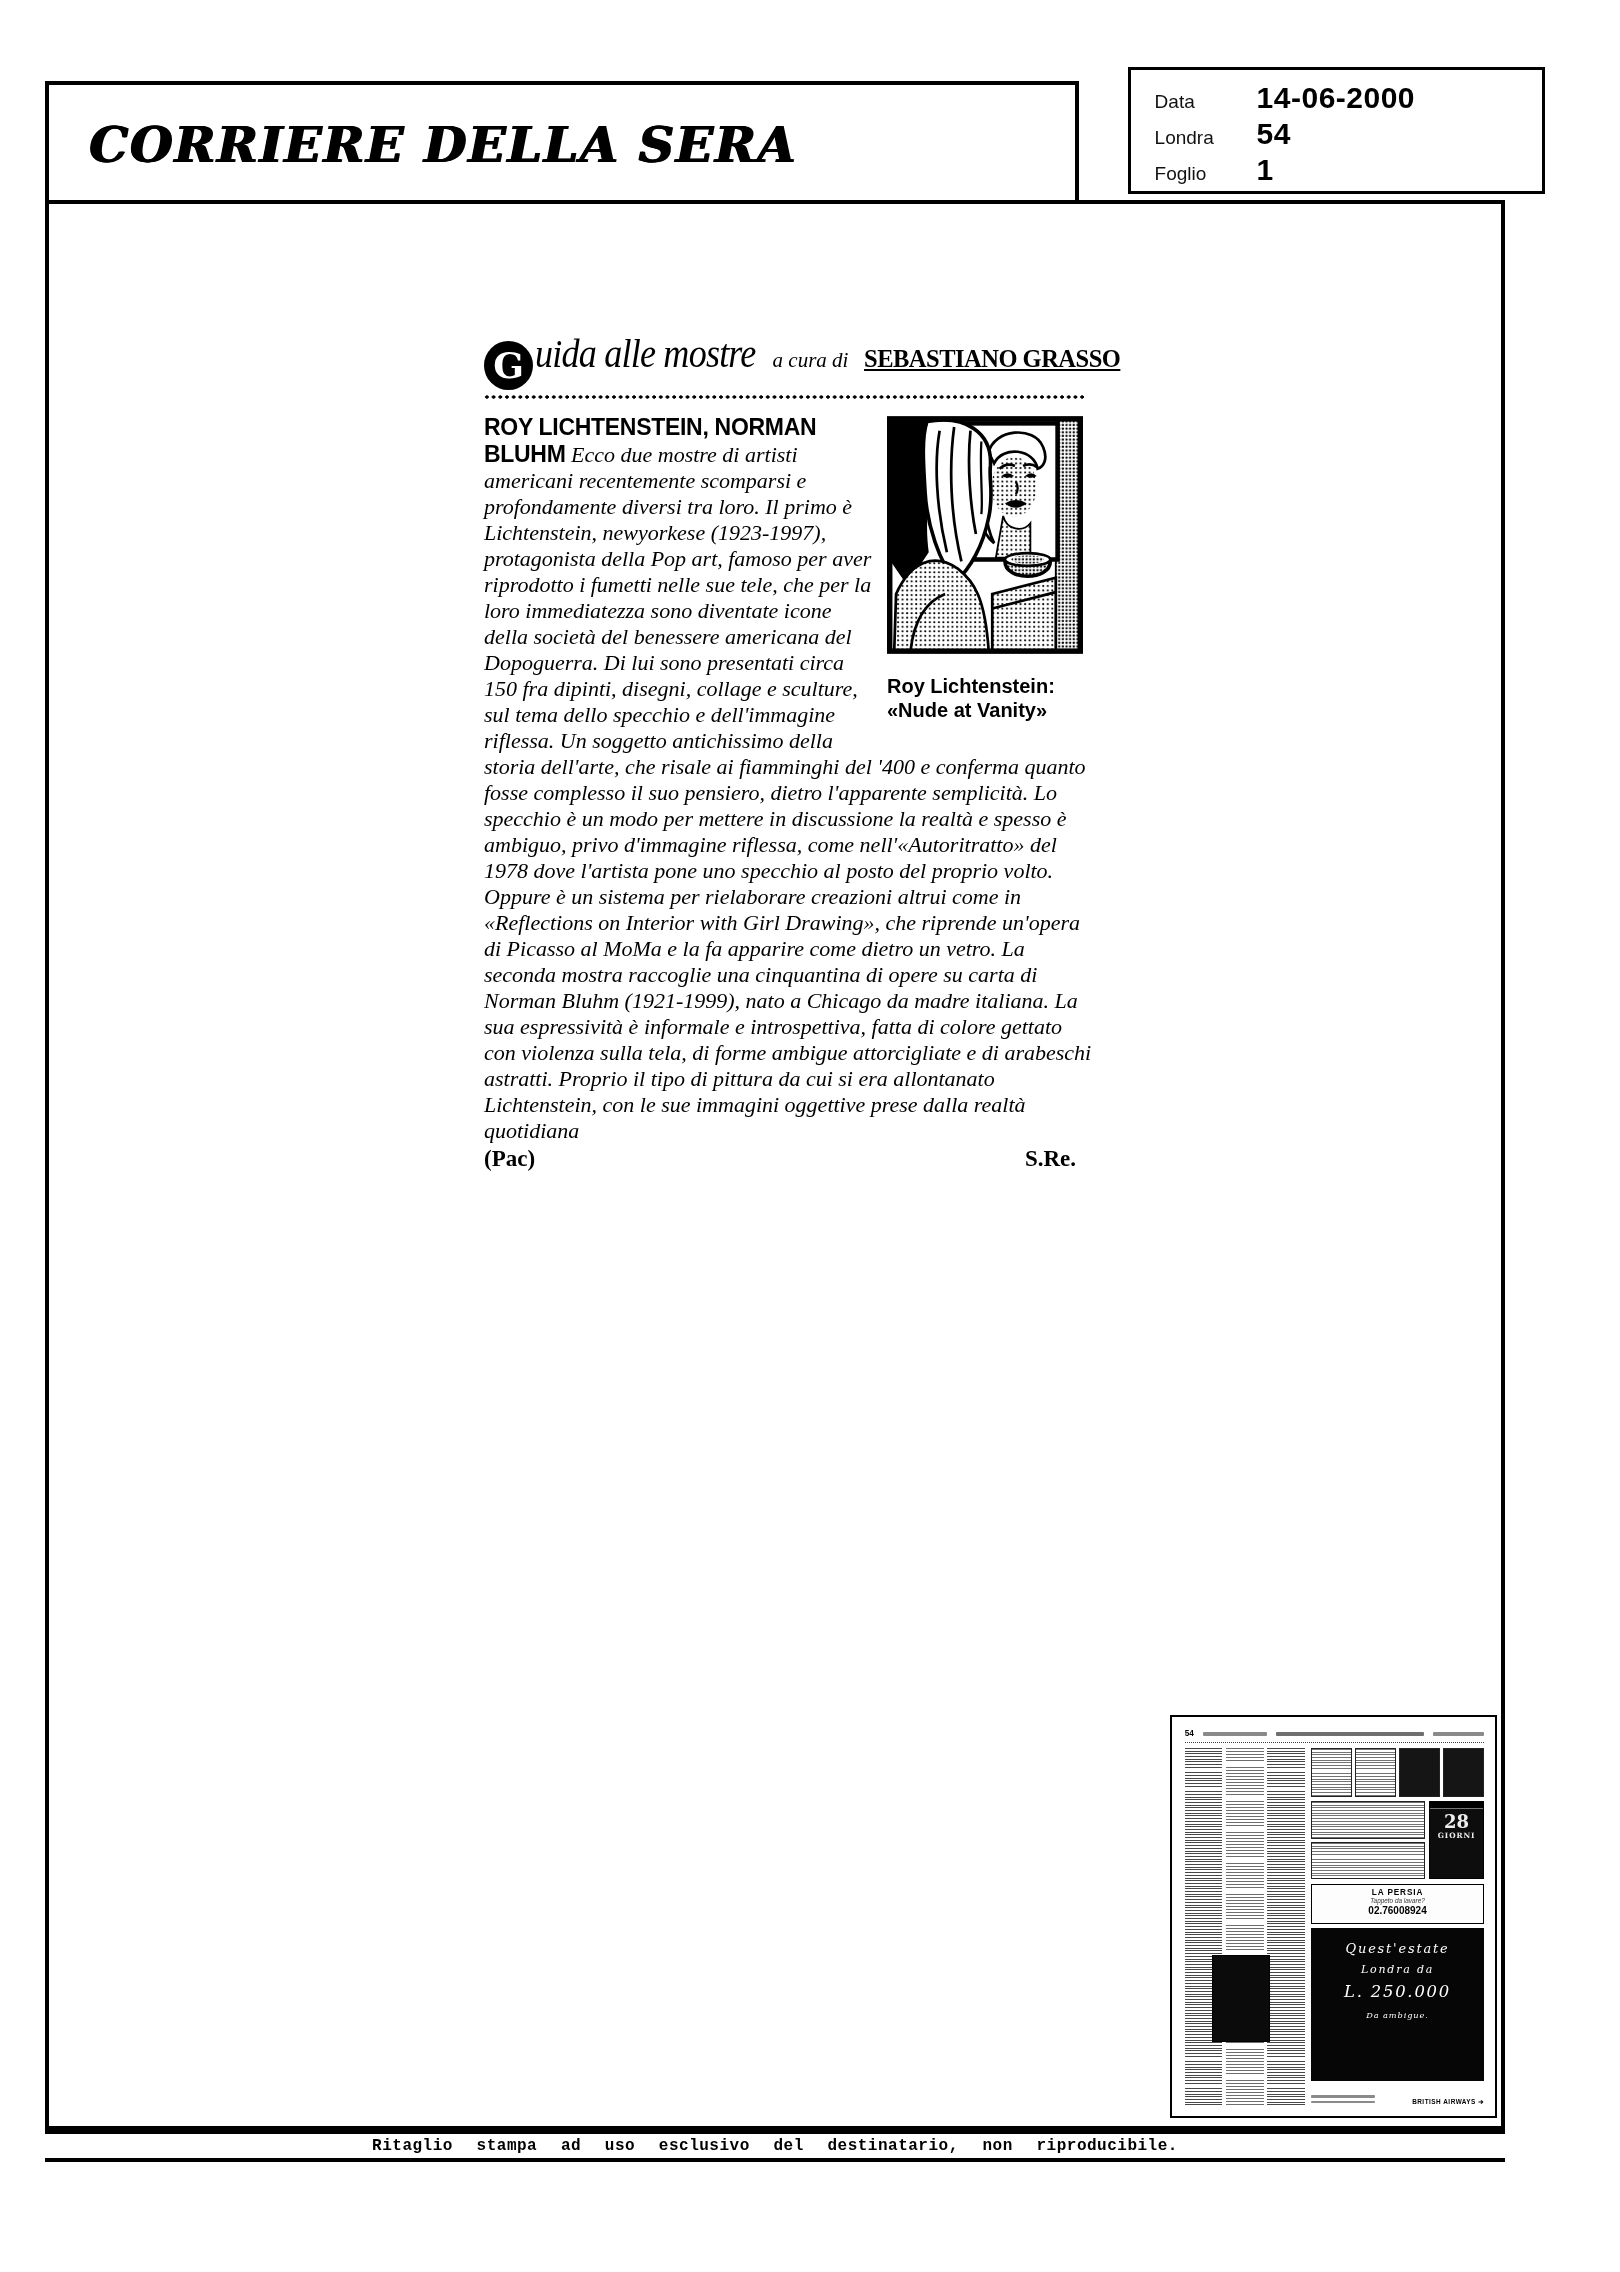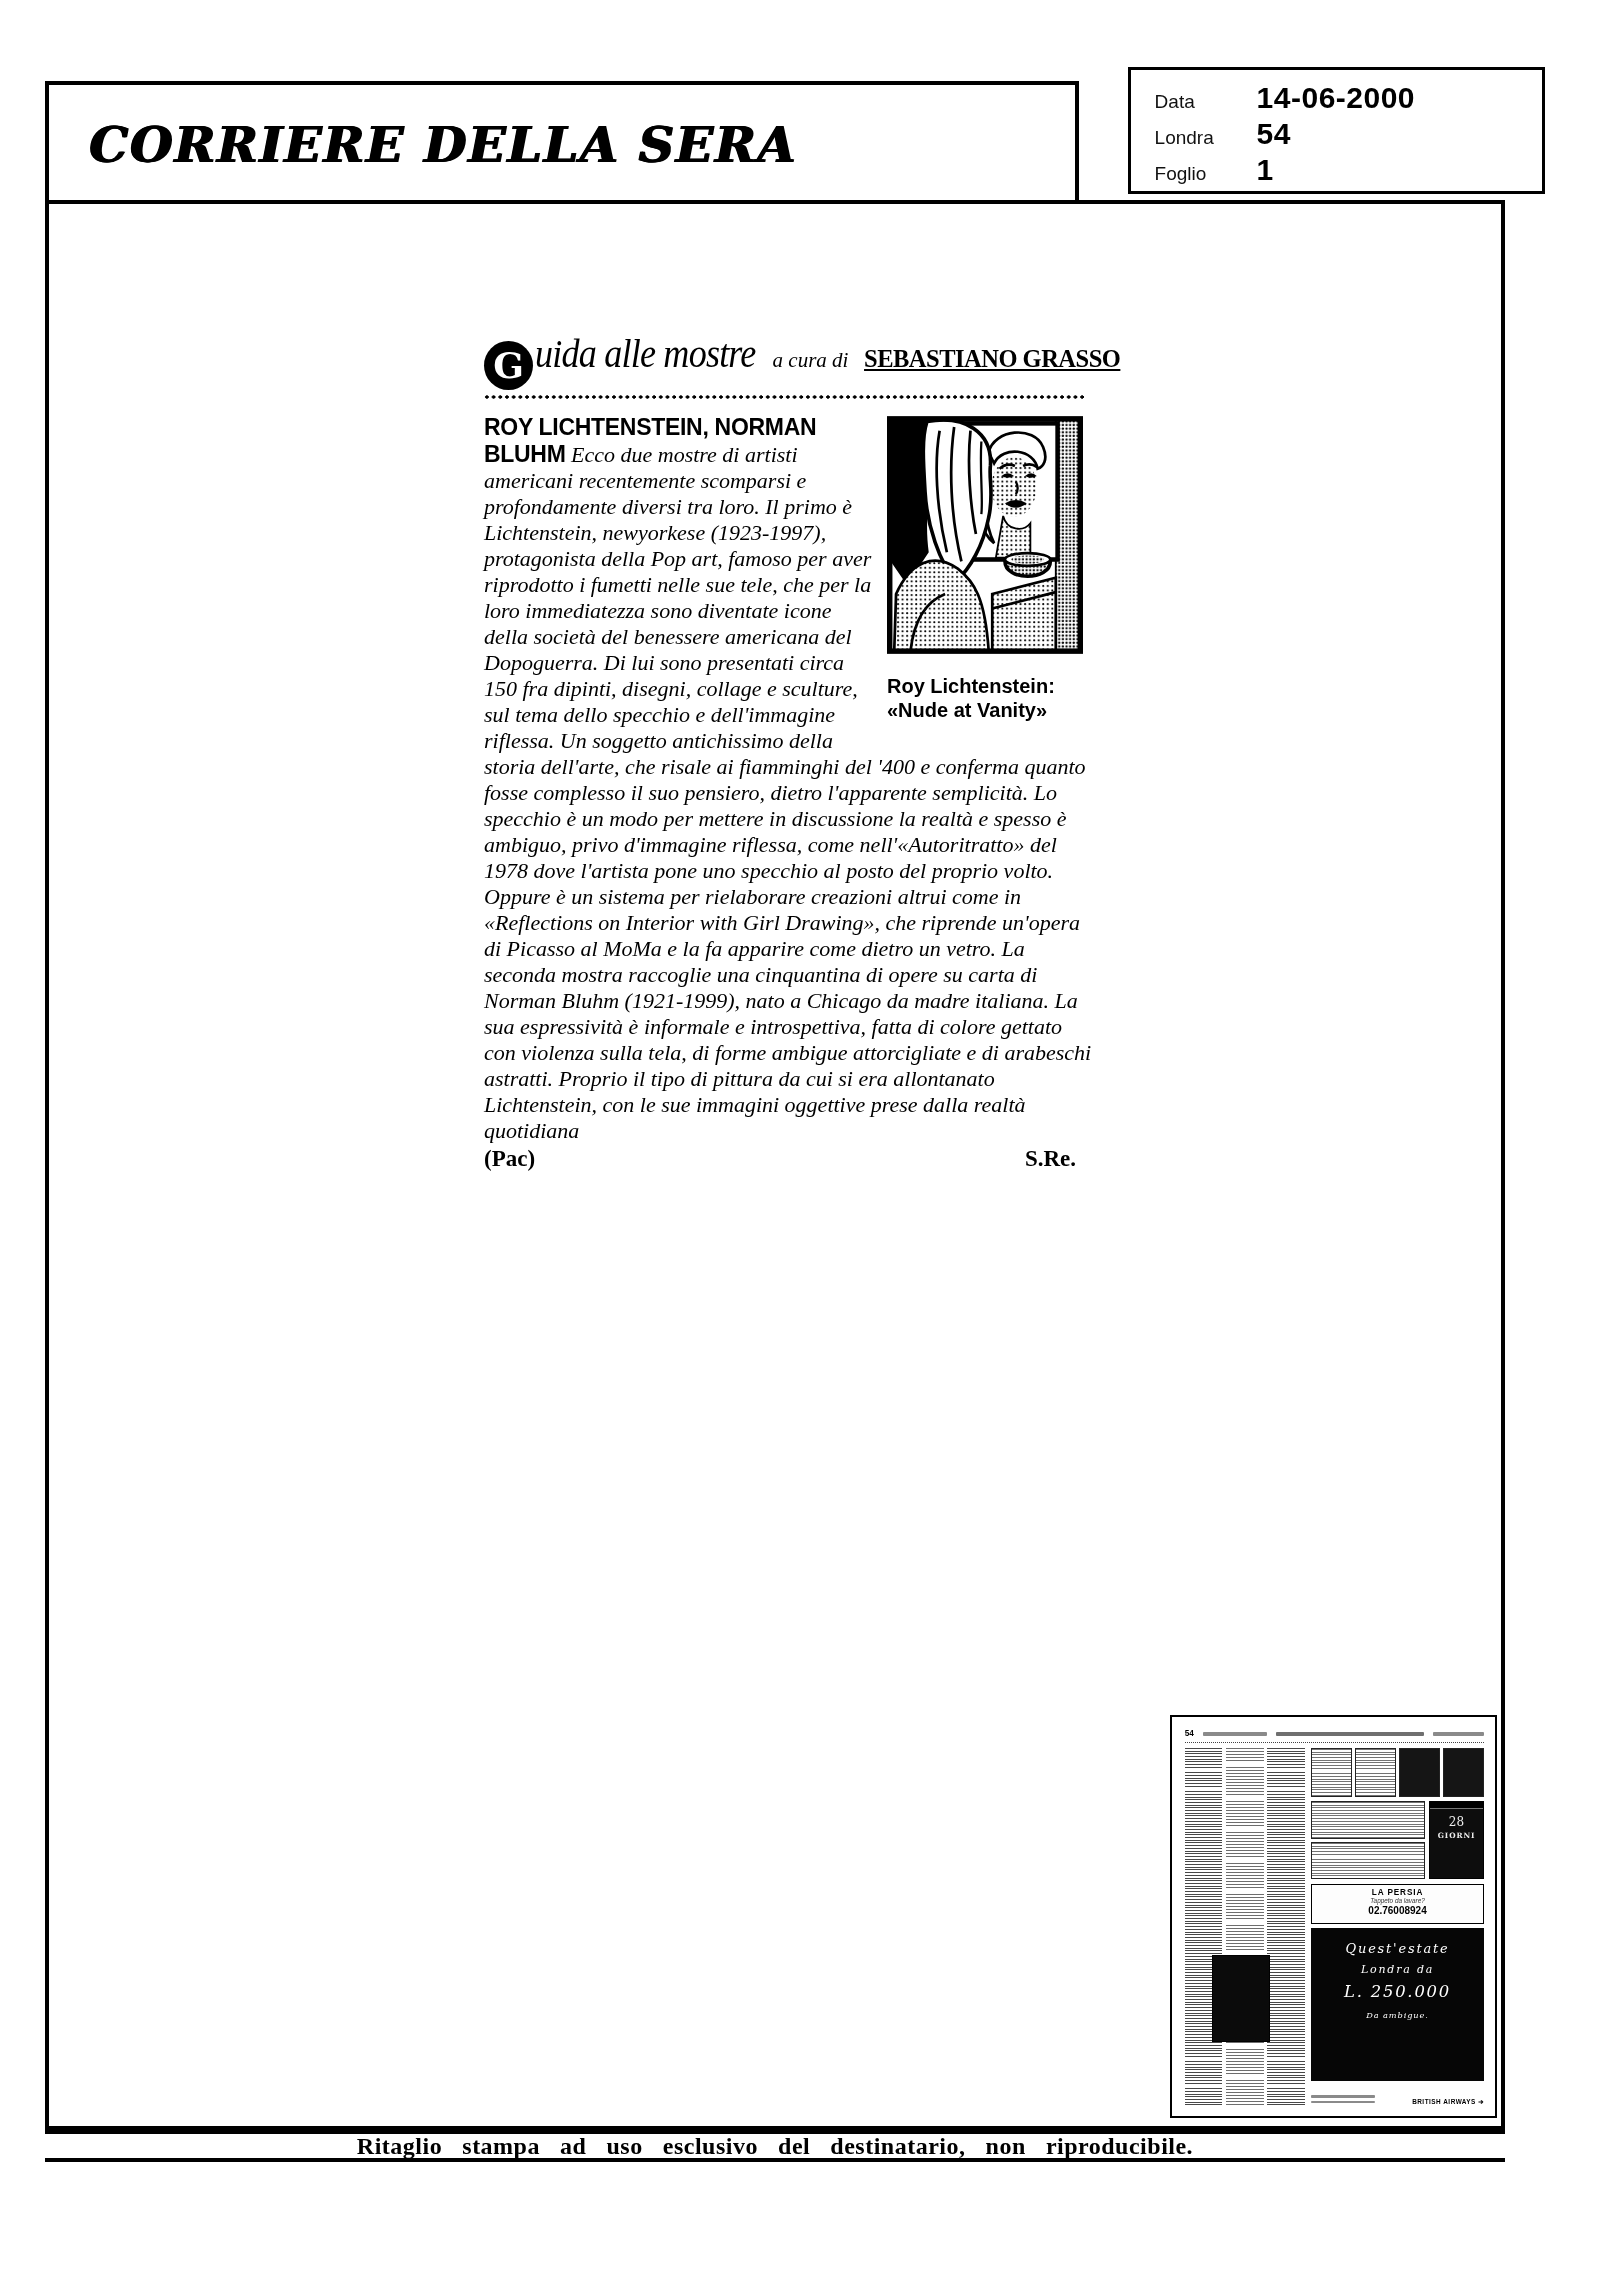--- a/index.html
+++ b/index.html
@@ -87,21 +87,21 @@
   .noise-col.nc2 { background:repeating-linear-gradient(to bottom, rgba(20,20,20,0.62) 0 0.9px, rgba(255,255,255,0) 0.9px 3.1px); }
   .thumb-blackad { position:absolute; left:27px; top:207px; width:58px; height:87px; background:#0b0b0b; border:0.9px solid #000; }
   .thumb-right { flex:1; display:flex; flex-direction:column; gap:4.5px; }
   .mini-row { display:flex; gap:2.7px; height:49px; }
   .mini-box { flex:1; border:0.9px solid #222; background:repeating-linear-gradient(to bottom, rgba(0,0,0,0.55) 0 0.9px, rgba(255,255,255,0) 0.9px 2.7px); }
   .mini-box.dark { background:#151515; }
   .mid-row { display:flex; gap:3.6px; height:78px; }
   .mid-col { flex:1; display:flex; flex-direction:column; gap:2.7px; }
   .poster { width:55px; background:#0d0d0d; border:0.9px solid #000; color:#eee; text-align:center; }
   .poster-bar { height:6.4px; background:#000; border-bottom:0.9px solid #777; margin-bottom:5.5px; }
-  .poster-num { font-size:12px; font-weight:normal; font-family:"DejaVu Serif", serif; line-height:16.4px; display:block; }
+  .poster-num { font-size:18px; font-weight:bold; font-family:"DejaVu Serif", serif; line-height:16.4px; display:block; }
   .poster-word { font-size:7.3px; font-weight:bold; letter-spacing:0.9px; display:block; font-family:"DejaVu Serif", serif; }
   .persia { border:1.8px solid #000; height:40px; text-align:center; padding-top:2.7px; background:#fdfdfd; }
   .persia-name { font-size:8.2px; font-weight:800; letter-spacing:0.9px; display:block; }
   .persia-line { font-size:6.4px; font-style:italic; color:#333; display:block; }
   .persia-phone { font-size:10px; font-weight:800; display:block; margin-top:0.9px; }
   .persia .smudge { margin:2.7px auto 0; width:80%; height:2.7px; background:#9a9a9a; }
   .holiday { flex:1; background:#060606; color:#fff; text-align:center; padding-top:12.7px; }
   .holiday .h1 { font-family:"DejaVu Serif", serif; font-style:italic; font-size:13px; letter-spacing:1.8px; display:block; }
   .holiday .h2 { font-family:"DejaVu Serif", serif; font-style:italic; font-size:11px; letter-spacing:1.8px; display:block; margin-top:6.4px; }
   .holiday .h3 { font-family:"DejaVu Serif", serif; font-style:italic; font-size:16.4px; letter-spacing:1.8px; display:block; margin-top:6.4px; }
@@ -112,21 +112,21 @@
   .ba-smudges .smudge { width:100%; margin-bottom:2.7px; height:2.7px; }
   .ba-name { font-size:6.4px; font-weight:800; letter-spacing:0.5px; white-space:nowrap; }
 
   
   .footer-strip {
     position:absolute; left:45px; top:2130px; width:1460px; height:32px;
     border-top:4.5px solid #000; border-bottom:4.5px solid #000;
     display:flex; align-items:center; justify-content:center; background:#fff;
   }
   .footer-text {
-    font-family:Liberation Serif, serif; font-weight:bold; font-size:24px;
+    font-family:Liberation Mono, monospace; font-weight:bold; font-size:16px;
     word-spacing:13.6px; letter-spacing:0.5px;
   }
 </style>
 </head>
 <body>
 
 <div class="masthead-box">
   <div class="masthead-title">CORRIERE DELLA SERA</div>
 </div>
 

